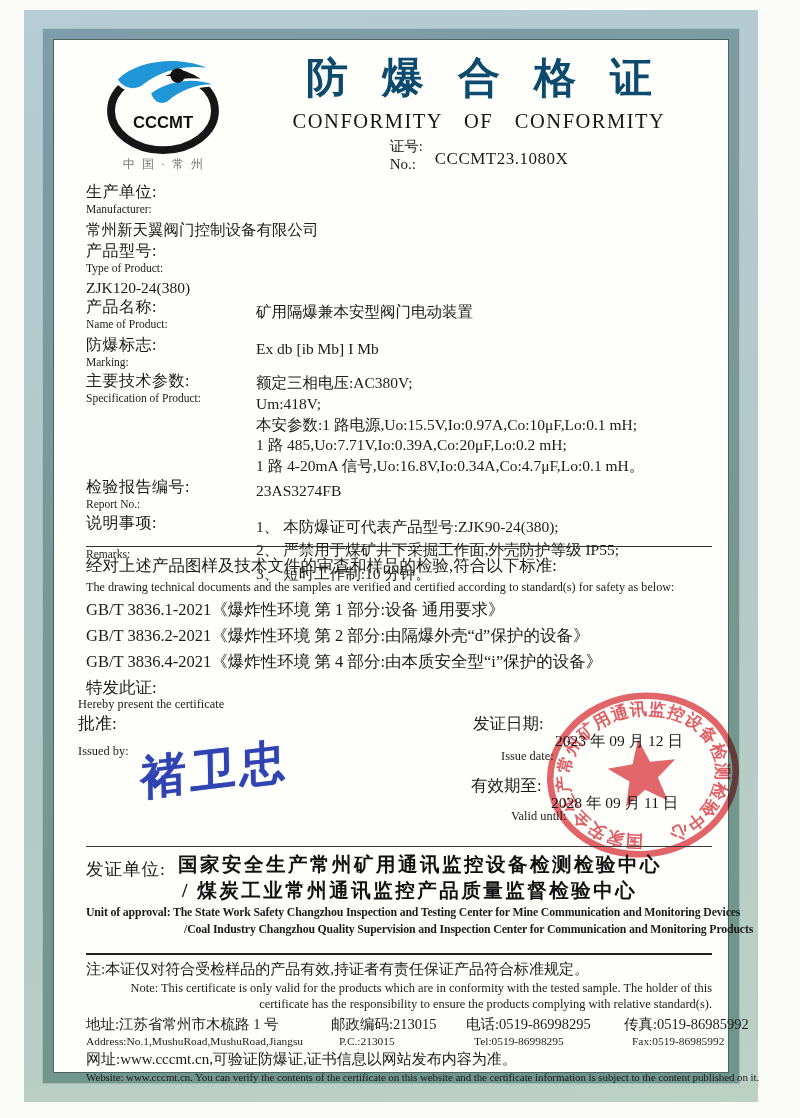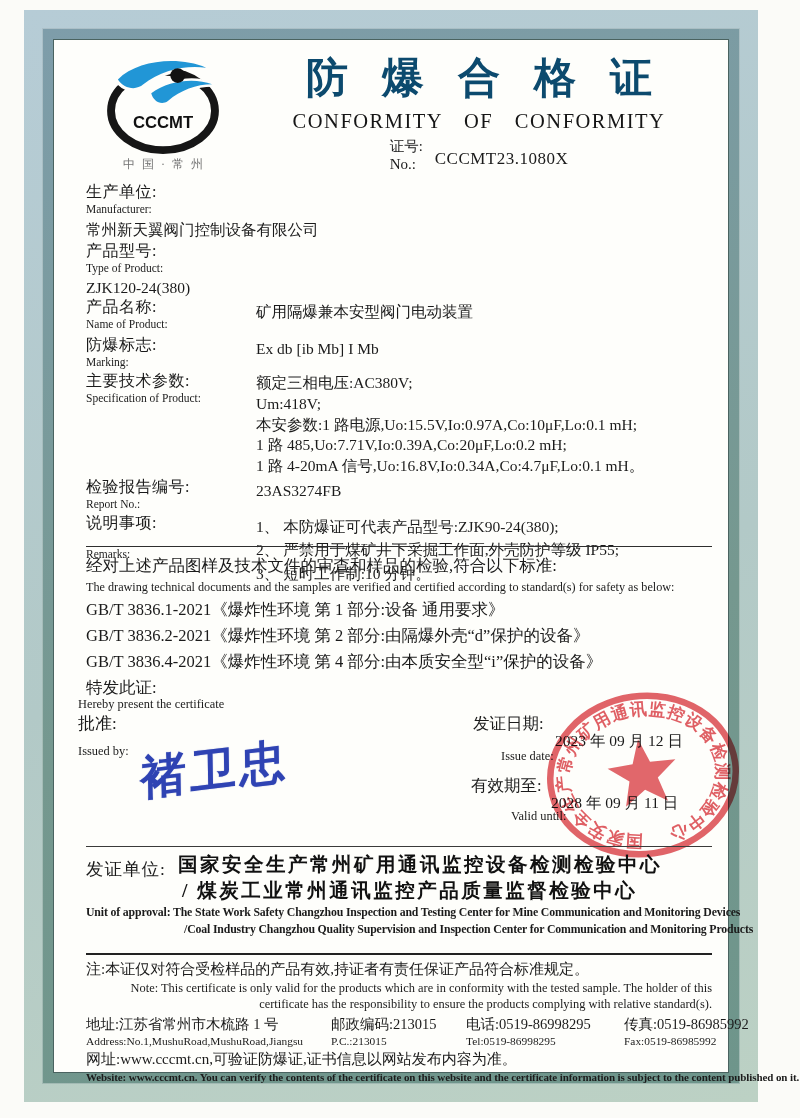--- a/index.html
+++ b/index.html
@@ -89,25 +89,25 @@
   .sec-notes { position:absolute; left:32px; right:16px; top:920px; }
   .note-cn { font-size:15px; margin-bottom:1px; }
   .note-en { font-size:12.4px; line-height:16px; margin-bottom:3px;text-align:right; }
   .addr-row { display:flex; font-size:14.5px; margin-top:2px; }
   .addr-row .c1 { width:245px; flex:none; }
   .addr-row .c2 { width:135px; flex:none; }
   .addr-row .c3 { width:158px; flex:none; }
   .addr-row .c4 { flex:1; white-space:nowrap; }
   .addr-row-en { display:flex; font-size:11.4px; margin-top:1px; }
   .addr-row-en .c1 { width:245px; flex:none; }
-  .addr-row-en .c2 { width:135px; flex:none; }
+  .addr-row-en .c2 { width:135px; flex:none;margin-left:8px; }
   .addr-row-en .c3 { width:158px; flex:none; }
   .addr-row-en .c4 { flex:1; white-space:nowrap; }
   .web-cn { font-size:15px; margin-top:3px; }
-  .web-en { font-size:11px; letter-spacing:-.1px; white-space:nowrap; margin-top:2px;font-weight:bold; }
+  .web-en { font-size:11px; letter-spacing:-.1px; white-space:nowrap; margin-top:2px; }
 </style>
 </head>
 <body>
 
 <div class="frame-outer">
   <div class="frame-mid">
     <div class="page">
 
       <div class="sec-header">
         <div class="logo-box">

